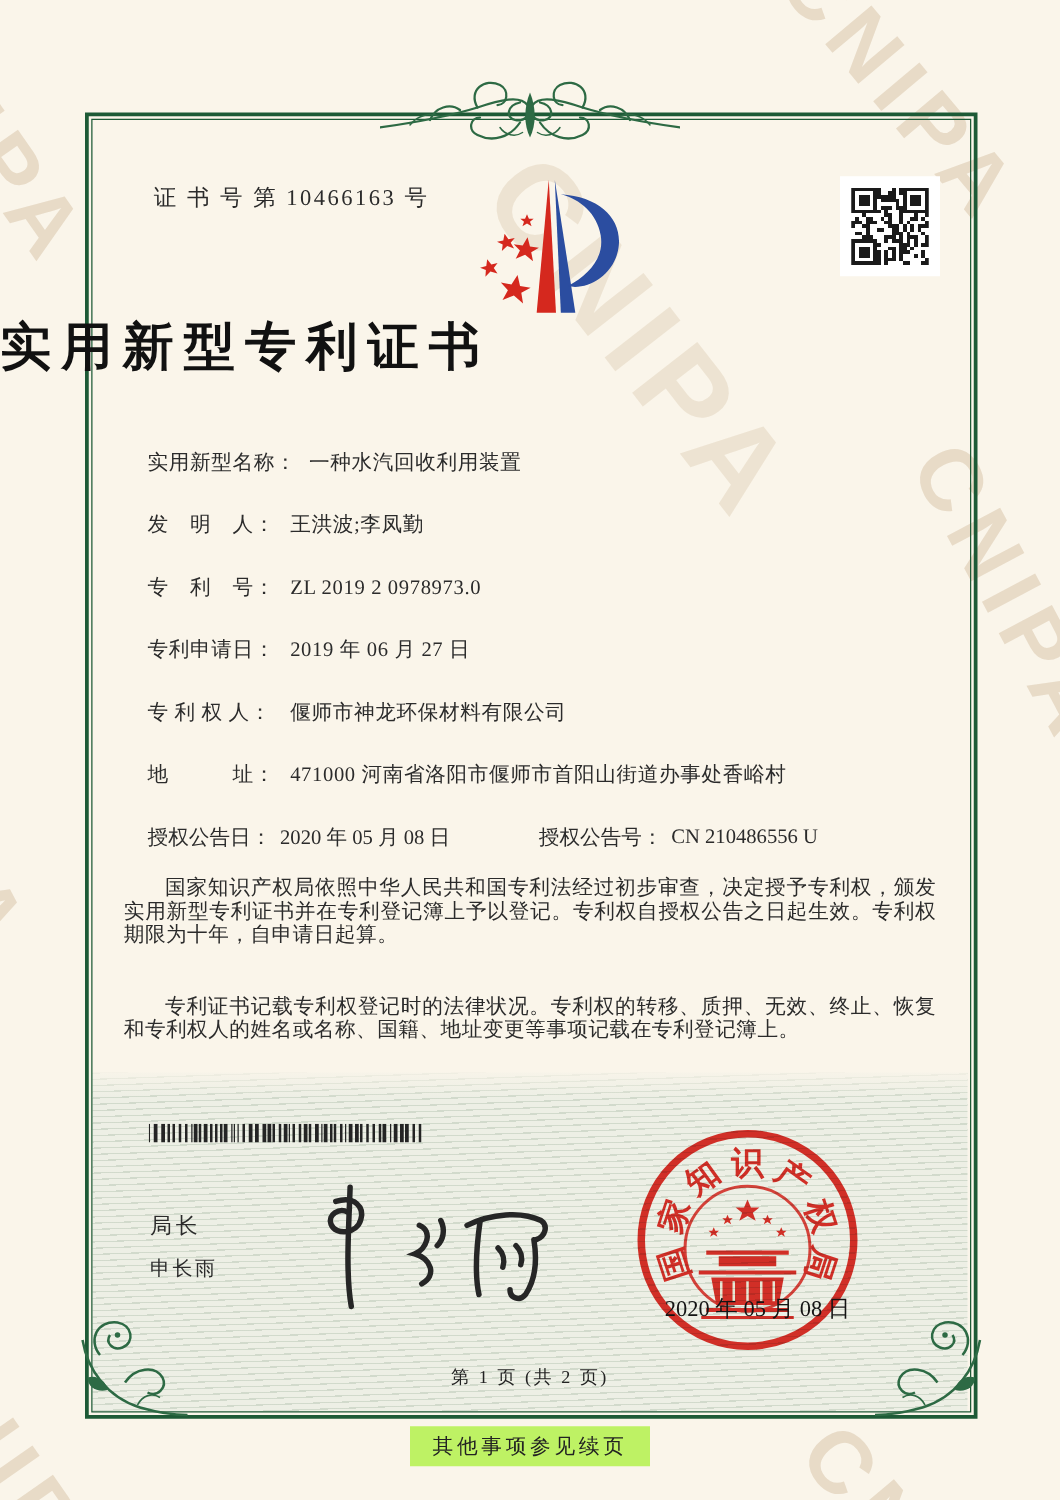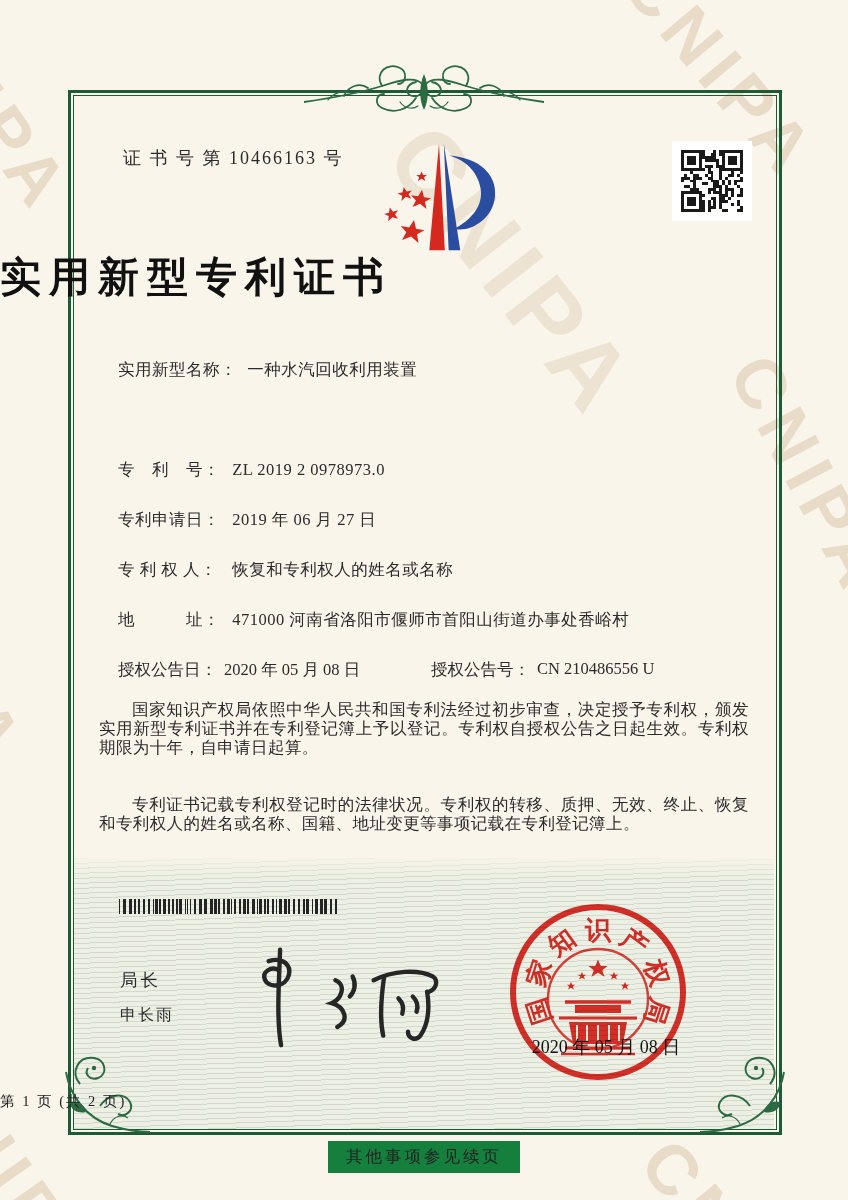--- a/index.html
+++ b/index.html
@@ -42,24 +42,24 @@
   .body{position:absolute;z-index:5;left:99px;width:650px;margin:0;font-size:16.5px;
         line-height:19px;text-indent:2em;text-align:justify;letter-spacing:.4px;}
   .barcode{position:absolute;z-index:5;left:119px;top:899px;}
   .signer-title{position:absolute;z-index:5;left:120px;top:968px;font-size:17.5px;letter-spacing:3px;}
   .signer-name{position:absolute;z-index:5;left:120px;top:1005px;font-size:16px;letter-spacing:2px;text-align:right;}
   .signature{position:absolute;z-index:5;left:240px;top:944px;}
   .seal{position:absolute;z-index:6;left:505px;top:899px;mix-blend-mode:multiply;opacity:.94;}
   .sealch{fill:#e0251d;font-size:26px;font-weight:700;font-family:"Liberation Serif","DejaVu Serif",serif;}
   .seal-date{position:absolute;z-index:7;left:520px;top:1035px;width:172px;text-align:center;
              font-size:18px;color:#141414;white-space:nowrap;}
-  .page-info{position:absolute;z-index:5;left:0;top:1092px;width:848px;text-align:left;
+  .page-info{position:absolute;z-index:5;left:0;top:1092px;width:848px;text-align:center;
              font-size:14.5px;letter-spacing:2px;color:#222;}
   .footer-note{position:absolute;z-index:5;left:50%;top:1141px;transform:translateX(-50%);
-               background:#15803d;padding:5px 18px;font-size:16.5px;letter-spacing:3px;color:#222;}
+               background:#bef264;padding:5px 18px;font-size:16.5px;letter-spacing:3px;color:#222;}
 </style>
 </head>
 <body>
 
 <div class="page">
 
   <div class="wm wm1">CNIPA</div>
   <div class="wm wm2">CNIPA</div>
   <div class="wm wm3">CNIPA</div>
   <div class="wm wm4">CNIPA</div>
@@ -360,31 +360,35 @@
         <rect x="20" y="20" width="1" height="1" fill="#1a1a1a"></rect>
       </svg>
   </div>
 
   <div class="title">实用新型专利证书</div>
 
   <div class="frow" style="top:359px">
     <span class="flabel">实用新型名称：</span>
     <span class="fvalue">一种水汽回收利用装置</span>
   </div>
+  <div class="frow" style="top:409px">
+    <span class="flabel">发　明　人：</span>
+    <span class="fvalue">王洪波;李凤勤</span>
+  </div>
   <div class="frow" style="top:459px">
     <span class="flabel">专　利　号：</span>
     <span class="fvalue">ZL 2019 2 0978973.0</span>
   </div>
   <div class="frow" style="top:509px">
     <span class="flabel">专利申请日：</span>
     <span class="fvalue">2019 年 06 月 27 日</span>
   </div>
   <div class="frow" style="top:559px">
     <span class="flabel">专 利 权 人：</span>
-    <span class="fvalue">恢复和专利权人的姓名或名称</span>
+    <span class="fvalue">偃师市神龙环保材料有限公司</span>
   </div>
   <div class="frow" style="top:609px">
     <span class="flabel">地　　　址：</span>
     <span class="fvalue">471000 河南省洛阳市偃师市首阳山街道办事处香峪村</span>
   </div>
 
   <span class="glabel" style="left:118px;top:659px">授权公告日：</span>
   <span class="gvalue" style="left:224px;top:659px">2020 年 05 月 08 日</span>
   <span class="glabel" style="left:431px;top:659px">授权公告号：</span>
   <span class="gvalue" style="left:537px;top:659px">CN 210486556 U</span>

